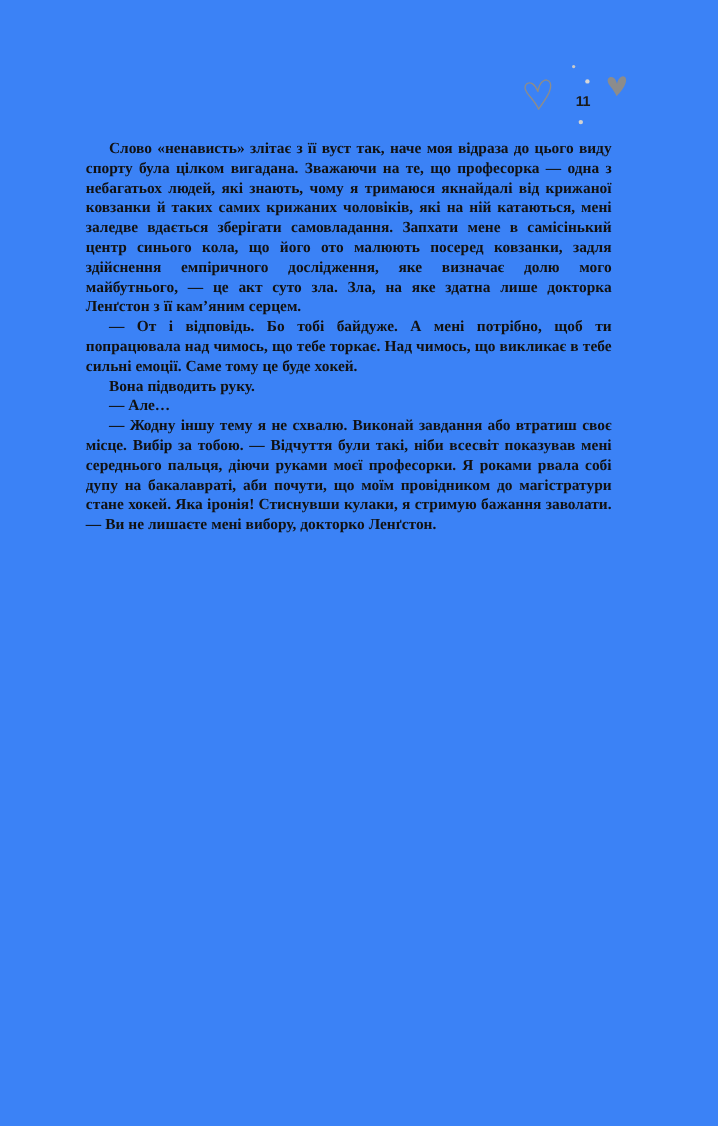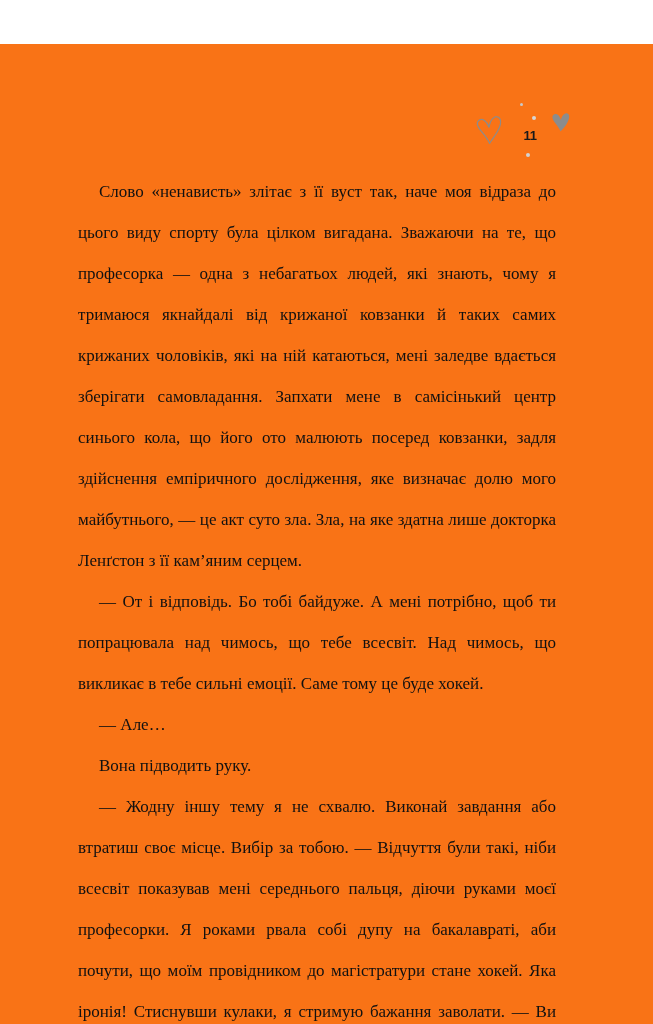--- a/index.html
+++ b/index.html
@@ -13,22 +13,21 @@
     position: relative;
     overflow: hidden;
     font-family: "Liberation Serif", "DejaVu Serif", serif;
     color: #111111;
     -webkit-font-smoothing: antialiased;
   }
 
   .page {
     position: absolute;
     inset: 0;
-    background: #f97316;
-    margin-top: 44px;
+    background: #3b82f6;
   }
 
   
   .folio {
     position: absolute;
     top: 58px;
     left: 470px;
     width: 120px;
     height: 56px;
   }
@@ -69,27 +68,28 @@
 
   
   .textblock {
     position: absolute;
     left: 78px;
     top: 127px;
     width: 478px;
   }
   p.para {
     margin: 0;
-    font-size: 17px;
-    line-height: 41px;
+    font-size: 14px;
+    line-height: 18px;
     text-align: justify;
     text-justify: inter-word;
     text-indent: 21px;
     hyphens: manual;
     word-spacing: 0.1px;
+    font-weight: bold;
   }
   p.para.last-line-natural {
     text-align-last: left;
   }
 </style>
 </head>
 <body>
 
 <div class="page">
 
@@ -109,19 +109,19 @@
 
     <span class="folio-heart-filled">
       <svg viewBox="0 0 22 22" width="22" height="22" aria-hidden="true">
         <path d="M10.6 20.5 C9.4 17.6 7.0 14.2 4.6 11.2 C2.6 8.7 1.8 6.4 2.8 4.6 C3.9 2.6 6.6 2.4 8.4 4.2 C9.6 5.4 10.4 7.2 10.9 9.2 C11.4 6.6 12.6 4.2 14.4 3.0 C16.4 1.7 18.6 2.4 19.1 4.6 C19.7 7.1 18.3 10.6 16.0 14.0 C14.0 16.9 11.8 19.1 10.6 20.5 Z" fill="#8c8c8c"></path>
       </svg>
     </span>
   </div>
 
   <div class="textblock">
     <p class="para">Слово «ненависть» злітає з її вуст так, наче моя відраза до цього виду спорту була цілком вигадана. Зважаючи на те, що професорка — одна з небагатьох людей, які знають, чому я тримаюся якнайдалі від крижаної ковзанки й таких самих крижаних чоловіків, які на ній катаються, мені заледве вдається зберігати самовладання. Запхати мене в самісінький центр синього кола, що його ото малюють посеред ковзанки, задля здійснення емпіричного дослідження, яке визначає долю мого майбутнього, — це акт суто зла. Зла, на яке здатна лише докторка Ленґстон з її кам’яним серцем.</p>
-    <p class="para">— От і відповідь. Бо тобі байдуже. А мені потрібно, щоб ти попрацювала над чимось, що тебе всесвіт. Над чимось, що викликає в тебе сильні емоції. Саме тому це буде хокей.</p>
+    <p class="para">— От і відповідь. Бо тобі байдуже. А мені потрібно, щоб ти попрацювала над чимось, що тебе торкає. Над чимось, що викликає в тебе сильні емоції. Саме тому це буде хокей.</p>
+    <p class="para last-line-natural">Вона підводить руку.</p>
     <p class="para last-line-natural">— Але…</p>
-    <p class="para last-line-natural">Вона підводить руку.</p>
     <p class="para">— Жодну іншу тему я не схвалю. Виконай завдання або втратиш своє місце. Вибір за тобою. — Відчуття були такі, ніби всесвіт показував мені середнього пальця, діючи руками моєї професорки. Я роками рвала собі дупу на бакалавраті, аби почути, що моїм провідником до магістратури стане хокей. Яка іронія! Стиснувши кулаки, я стримую бажання заволати. — Ви не лишаєте мені вибору, докторко Ленґстон.</p>
   </div>
 
 </div>
 
 </body></html>

